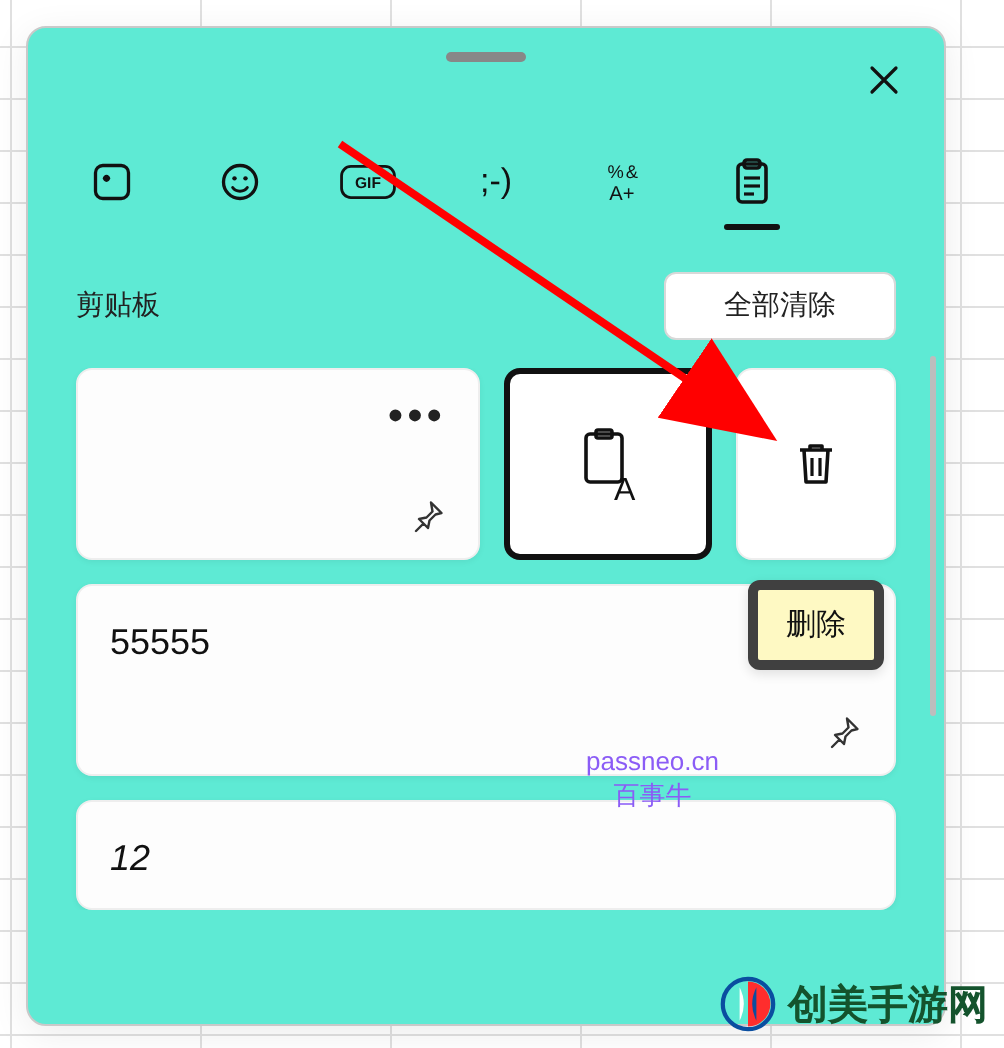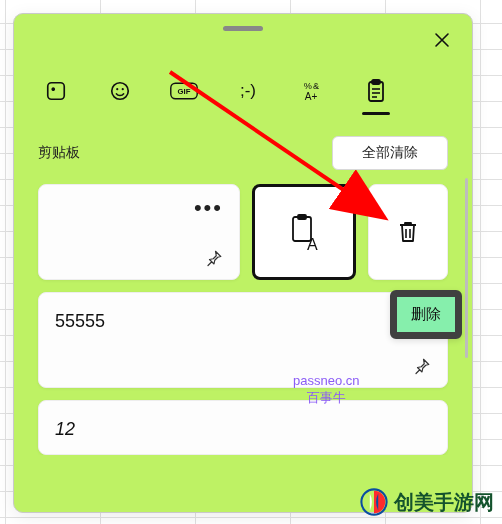--- a/index.html
+++ b/index.html
@@ -16,21 +16,21 @@
     background-image:
       linear-gradient(to right, #e0e0e0 1px, transparent 1px),
       linear-gradient(to bottom, #e0e0e0 1px, transparent 1px);
     background-size: 95px 26px;
     background-position: -90px -3px;
   }
   .panel {
     position: absolute;
     left: 13px; top: 13px;
     width: 460px; height: 500px;
-    background: #bef264;
+    background: #5eead4;
     border: 1px solid #c9c9c9;
     border-radius: 10px;
     box-shadow: 0 4px 18px rgba(0,0,0,0.08);
     display: flex; flex-direction: column;
   }
   .drag-pill {
     position: absolute; top: 12px; left: 50%; transform: translateX(-50%);
     width: 40px; height: 5px; border-radius: 3px; background: #888;
   }
   .close-x {
@@ -99,22 +99,22 @@
     cursor: pointer;
   }
   .trash-card {
     width: 80px; height: 96px;
     border: 1px solid #eee; border-radius: 8px; background: #fff;
     box-shadow: 0 1px 3px rgba(0,0,0,0.06);
     display: flex; align-items: center; justify-content: center;
     cursor: pointer;
   }
   .tooltip {
-    position: absolute; left: 390px; top: 290px;
-    background: #86efac; border: 7px solid #404040; border-radius: 6px;
+    position: absolute; left: 374px; top: 290px;
+    background: #fef9c3; border: 5px solid #404040; border-radius: 6px;
     padding: 8px 14px; font-size: 15px; color:#111;
     box-shadow: 0 2px 6px rgba(0,0,0,0.12);
   }
   .watermark {
     position: absolute; left: 293px; top: 373px;
     font-size: 13px; color: #8b5cf6; text-align: center;
     line-height: 1.3;
   }
   .arrow {
     position: absolute; left: 150px; top: 52px; pointer-events: none;

